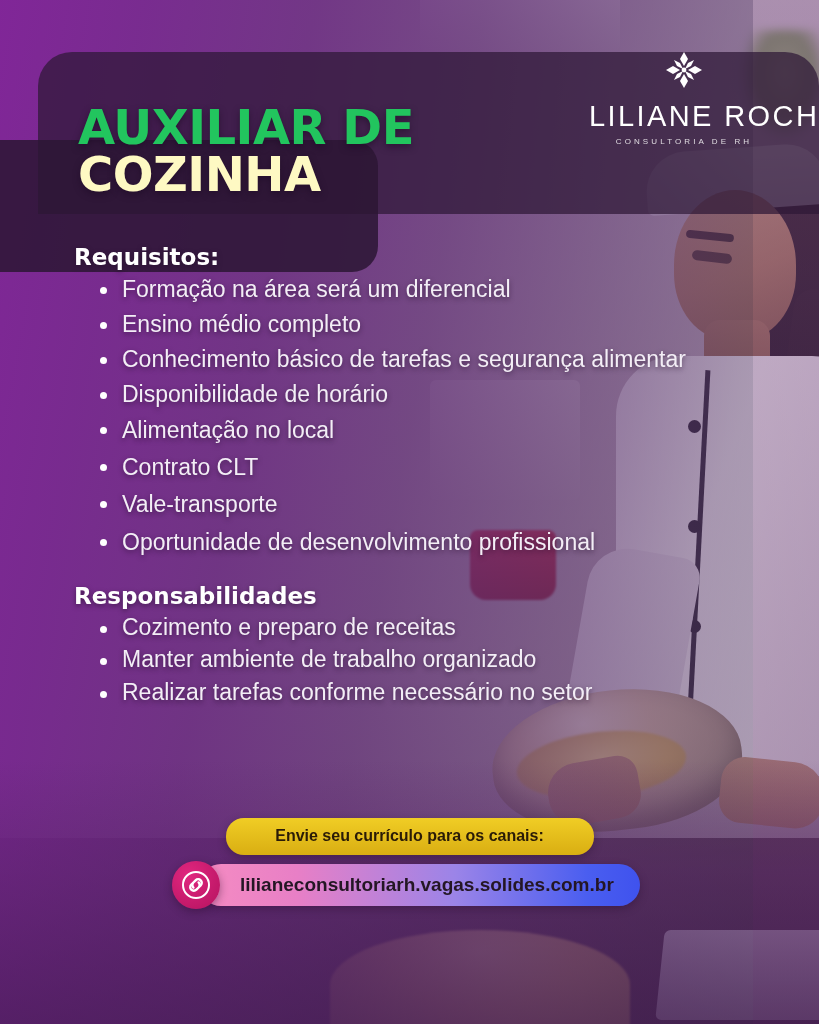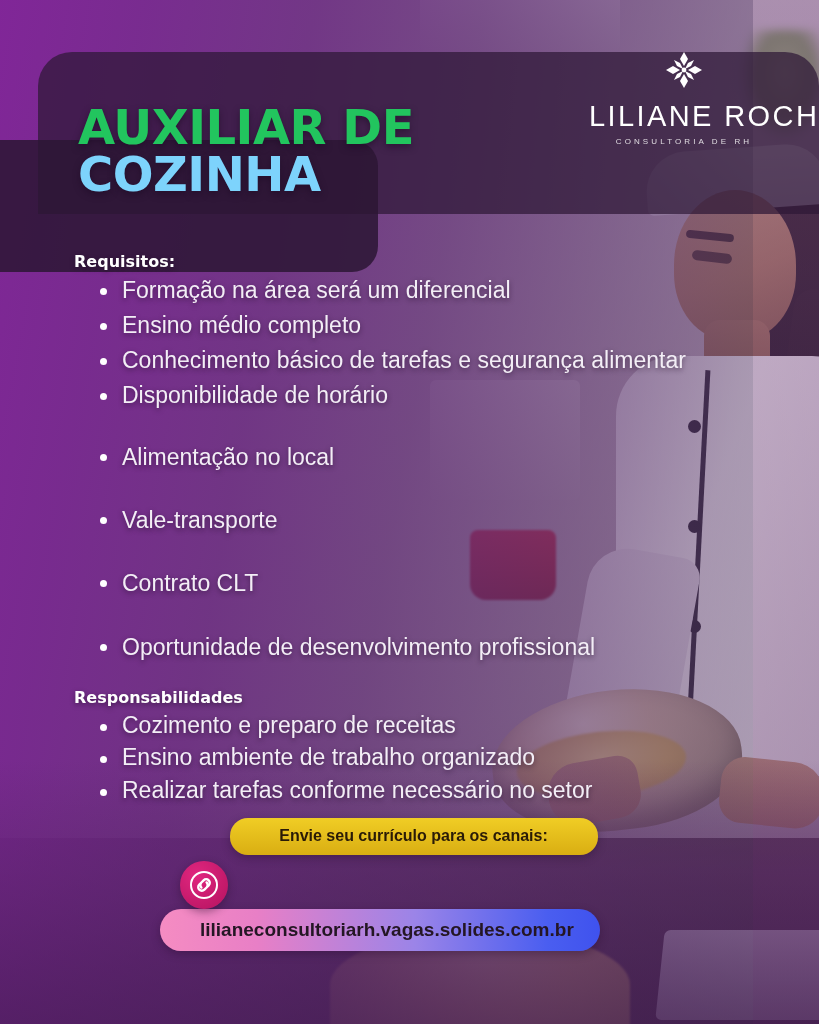--- a/index.html
+++ b/index.html
@@ -271,35 +271,35 @@
   }
   .headline .l1, .headline .l2 {
     font-size: 48px;
     font-weight: 900;
     letter-spacing: -0.5px;
     line-height: 0.98;
     text-transform: uppercase;
     font-family: "DejaVu Sans", sans-serif;
   }
   .headline .l1 { color: #22c55e; text-shadow: 0 3px 7px rgba(28,10,34,.55); }
-  .headline .l2 { color: #7dd3fc; text-shadow: 0 3px 7px rgba(28,10,34,.55); }
+  .headline .l2 { color: #fef9c3; text-shadow: 0 3px 7px rgba(28,10,34,.55); }
 
   
   .content {
     position: absolute;
     left: 74px; top: 240px;
     width: 640px;
     z-index: 5;
     color: #ffffff;
   }
   .sec-head {
-    font-size: 16px;
+    font-size: 23px;
     font-weight: 800;
     color: #ffffff;
-    margin: 12px 0 2px 0;
+    margin: 4px 0 2px 0;
     text-shadow: 0 2px 5px rgba(34,12,40,.55);
     font-family: "DejaVu Sans", sans-serif;
   }
   .sec-head.benef { margin-top: 20px; }
   .sec-head.resp  { margin-top: 22px; }
 
   ul.items {
     list-style: none;
     margin: 0 0 0 0;
     padding: 0 0 0 26px;
@@ -315,47 +315,46 @@
   }
   ul.items li:before {
     content: "";
     position: absolute;
     left: 0; top: 15px;
     width: 7px; height: 7px;
     border-radius: 50%;
     background: #ffffff;
   }
   ul.req li  { line-height: 1.52; }
-  ul.ben li  { line-height: 1.62; margin-top: 26px; }
+  ul.ben li  { line-height: 1.62; }
   ul.resp li { line-height: 1.42; }
 
   
   .cta {
     position: absolute;
-    left: 8px; right: 0; top: 818px;
+    left: 0; right: 0; top: 818px;
     z-index: 6;
   }
   .cta-banner {
     width: 368px;
     margin: 0 auto;
     background: linear-gradient(180deg,#f0cd25,#d9ae12);
     color: #2a1b07;
     border-radius: 18px;
     text-align: center;
     font-size: 16px;
     font-weight: 700;
     padding: 9px 0 10px;
     box-shadow: 0 3px 8px rgba(40,16,48,.38);
   }
   .pill-row {
     position: relative;
     display: flex;
-    align-items: flex-start;
+    align-items: center;
     margin-top: 6px;
-    flex-direction: column;
   }
   .pill-row.url   { padding-left: 172px; }
   .pill-row.email { padding-left: 234px; margin-top: 6px; }
 
   .pill-icon {
     position: relative;
     z-index: 3;
     width: 48px; height: 48px;
     border-radius: 50%;
     display: flex;
@@ -461,29 +460,29 @@
     <h2 class="sec-head">Requisitos:</h2>
     <ul class="items req">
       <li>Formação na área será um diferencial</li>
       <li>Ensino médio completo</li>
       <li>Conhecimento básico de tarefas e segurança alimentar</li>
       <li>Disponibilidade de horário</li>
     </ul>
 
     <ul class="items ben">
       <li>Alimentação no local</li>
+      <li>Contrato CLT</li>
       <li>Vale-transporte</li>
-      <li>Contrato CLT</li>
       <li>Oportunidade de desenvolvimento profissional</li>
     </ul>
 
     <h2 class="sec-head resp">Responsabilidades</h2>
     <ul class="items resp">
       <li>Cozimento e preparo de receitas</li>
-      <li>Ensino ambiente de trabalho organizado</li>
+      <li>Manter ambiente de trabalho organizado</li>
       <li>Realizar tarefas conforme necessário no setor</li>
     </ul>
   </div>
 
   <div class="cta">
 
     <div class="cta-banner">Envie seu currículo para os canais:</div>
 
     <div class="pill-row url">
       <span class="pill-icon link">

